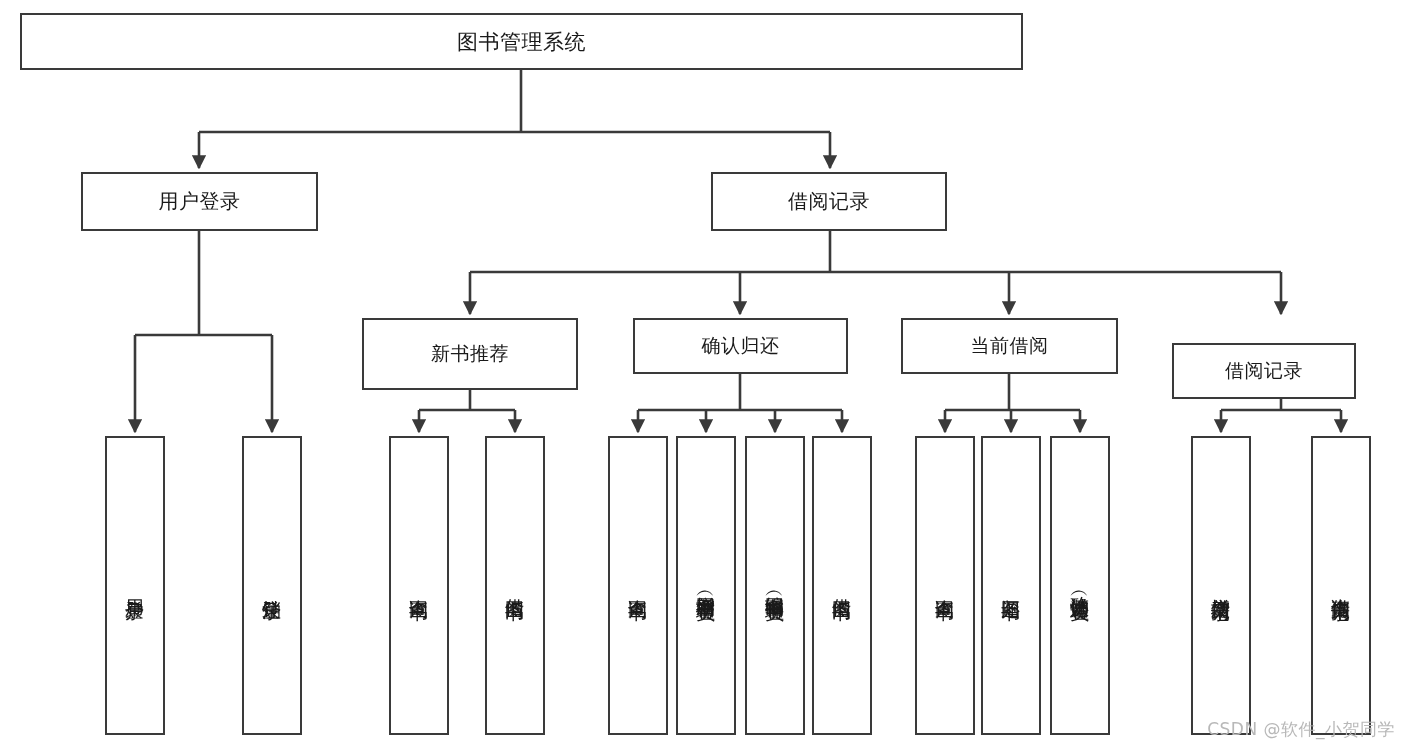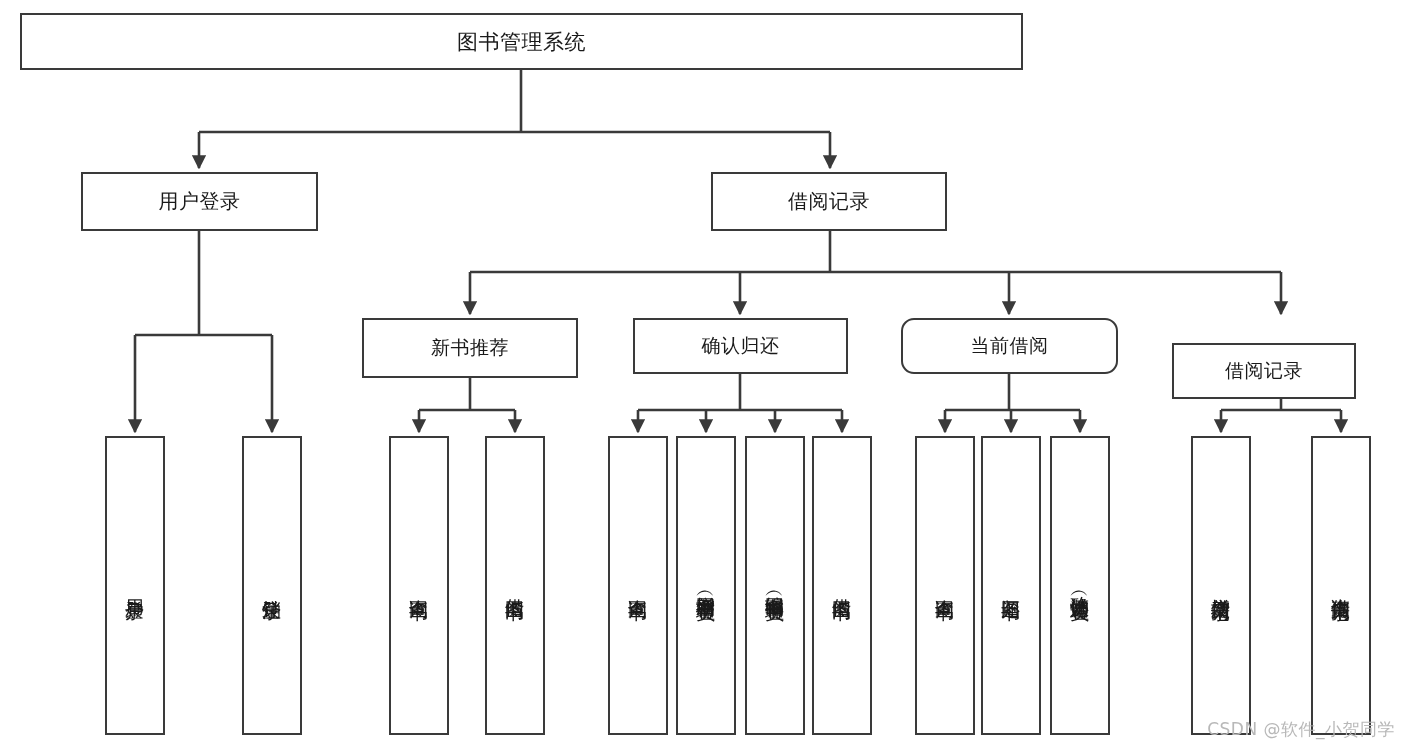--- a/index.html
+++ b/index.html
@@ -129,27 +129,27 @@
     <span>图书管理系统</span>
   </div>
 
   <div class="node level-1" style="left:81px; top:172px; width:237px; height:59px;">
     <span>用户登录</span>
   </div>
   <div class="node level-1" style="left:711px; top:172px; width:236px; height:59px;">
     <span>借阅记录</span>
   </div>
 
-  <div class="node level-2" style="left:362px; top:318px; width:216px; height:60px;justify-content:center;">
+  <div class="node level-2" style="left:362px; top:318px; width:216px; height:72px;justify-content:center;">
     <span>新书推荐</span>
   </div>
   <div class="node level-2" style="left:633px; top:318px; width:215px; height:56px;">
     <span>确认归还</span>
   </div>
-  <div class="node level-2" style="left:901px; top:318px; width:217px; height:56px;border-radius:13px;">
+  <div class="node level-2" style="left:901px; top:318px; width:217px; height:56px;">
     <span>当前借阅</span>
   </div>
   <div class="node level-2" style="left:1172px; top:318px; width:184px; height:56px;margin-top:25px;">
     <span>借阅记录</span>
   </div>
 
   <div class="node leaf" style="left:105px; top:436px; width:60px; height:299px;">
     <span class="vtext">用户登录</span>
   </div>
   <div class="node leaf" style="left:242px; top:436px; width:60px; height:299px;">

